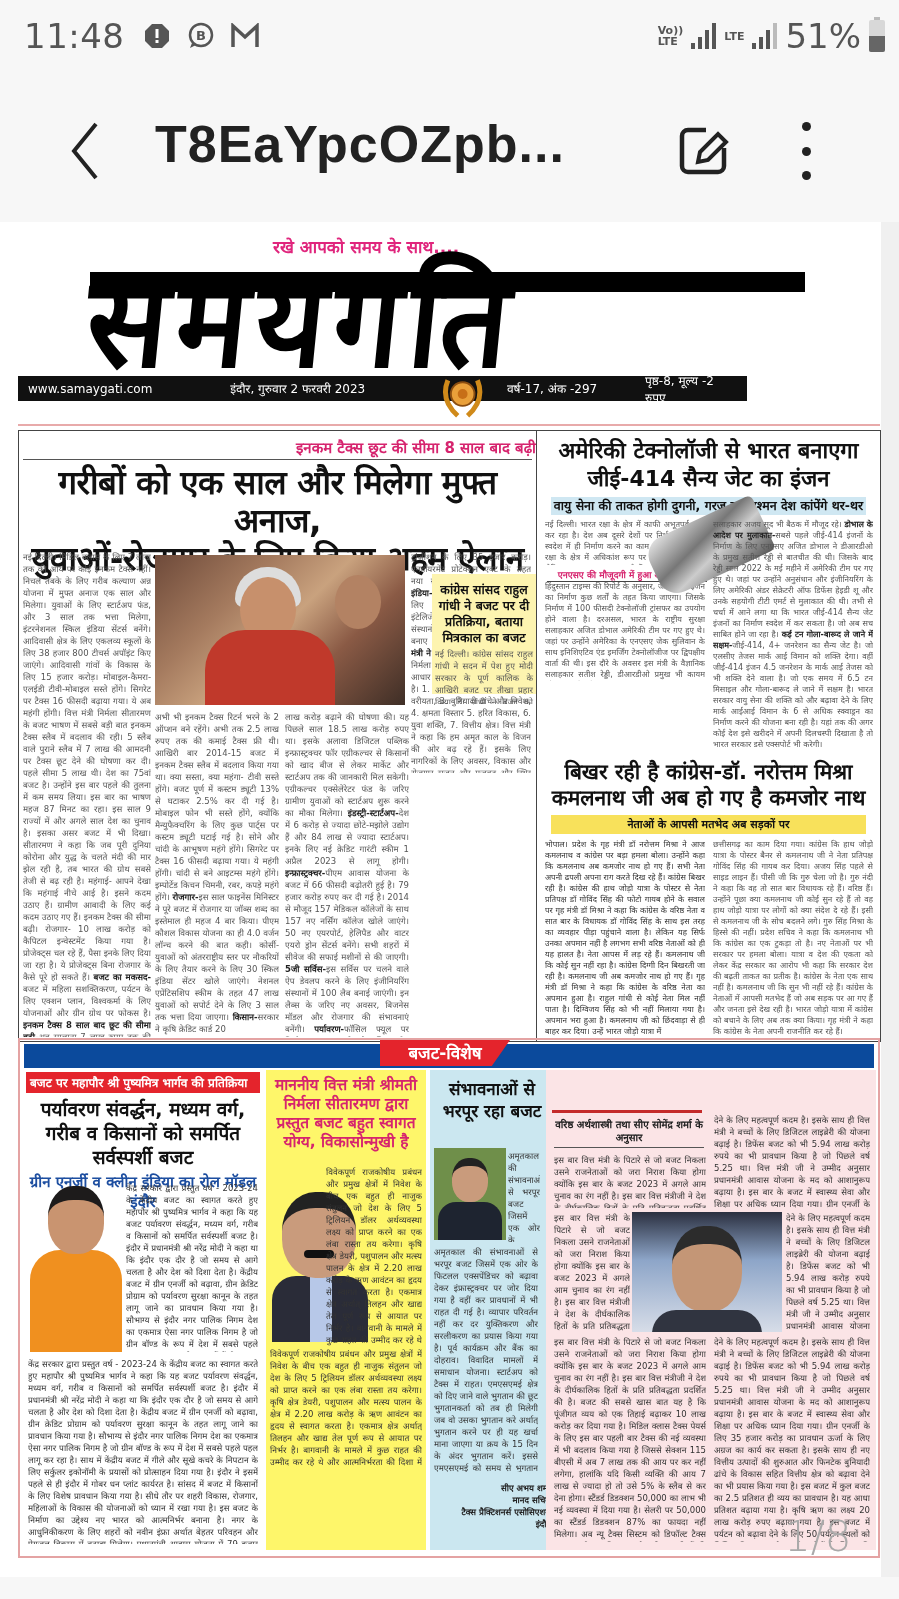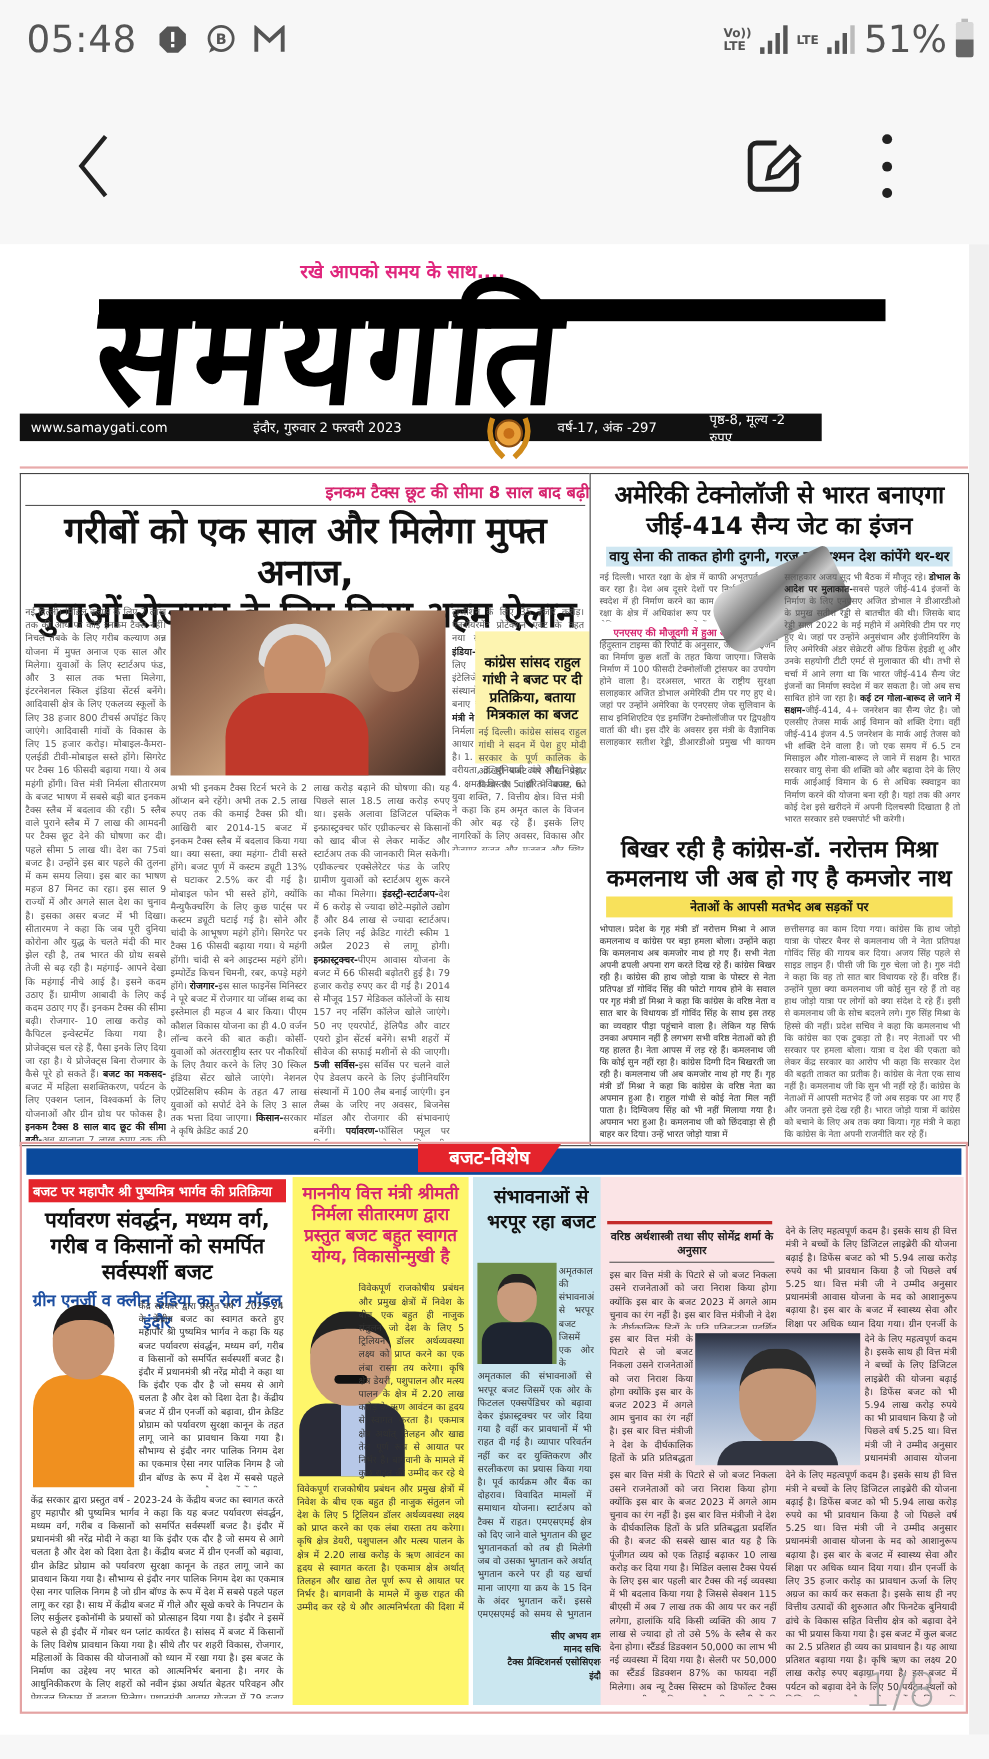--- a/index.html
+++ b/index.html
@@ -48,21 +48,21 @@
   .photo1 .hair { position: absolute; top: 12px; left: 80px; width: 66px; height: 40px; background: #ddd; border-radius: 40px 40px 10px 10px; }
   .photo1 .man { position: absolute; top: 20px; left: 180px; width: 46px; height: 54px; background: #b38263; border-radius: 50%; }
 
   .right1 { position: absolute; top: 208px; left: 536px; width: 345px; height: 612px; border: 1px solid #444; }
   .rh { position: absolute; left: 0; width: 100%; text-align: center; font-weight: bold; color: #111; }
   .subbar-blue { position: absolute; top: 66px; left: 14px; width: 315px; height: 18px; background: #cfe7f2; font-size: 12.5px; font-weight: bold; text-align: center; line-height: 18px; color: #111; }
   .engine { position: absolute; top: 86px; left: 112px; width: 120px; height: 60px; background: linear-gradient(160deg, #eee, #777 40%, #ccc 60%, #555); transform: rotate(-25deg); border-radius: 20px 6px 6px 20px; }
   .subhead-red { position: absolute; top: 137px; left: 10px; width: 160px; font-size: 9px; font-weight: bold; color: #d6246e; text-align: center; border-bottom: 1px solid #444; }
   .subbar-yellow { position: absolute; top: 78px; left: 14px; width: 315px; height: 19px; background: #f8e15b; font-size: 11px; font-weight: bold; text-align: center; line-height: 19px; color: #111; }
   .rahul { position: absolute; top: 352px; left: 432px; width: 104px; height: 120px; background: #fdf4b0; }
-  .rahul .h { font-size: 12.5px; font-weight: bold; line-height: 16px; text-align: center; color: #111; padding-top: 20px; }
+  .rahul .h { font-size: 12.5px; font-weight: bold; line-height: 16px; text-align: center; color: #111; padding-top: 8px; }
 
   .kamal { position: absolute; top: 328px; left: 0; width: 100%; height: 284px; }
 
   .budget { position: absolute; top: 816px; left: 18px; width: 862px; height: 520px; border: 2px solid #e4a3a3; }
   .bluebar { position: absolute; top: 4px; left: 4px; right: 4px; height: 24px; background: #0b4a9c; }
   .redtab { position: absolute; top: 0; left: 360px; width: 130px; height: 26px; background: #e4242c; color: #fff; font-weight: bold; font-size: 17px; text-align: center; line-height: 26px; clip-path: polygon(0 0, 100% 0, 86% 100%, 0 100%); }
   .b1 { position: absolute; top: 30px; left: 4px; width: 238px; height: 480px; background: #fff; }
   .b1 .redlabel { background: #e4242c; color: #fff; font-size: 12px; font-weight: bold; padding: 2px 4px; margin: 2px 2px 0 2px; }
   .b1 .h1 { font-size: 19px; font-weight: bold; line-height: 24px; text-align: center; color: #111; margin-top: 4px; }
   .b1 .h2 { font-size: 15px; font-weight: bold; text-align: center; color: #1d4ea0; margin-top: 2px; }
@@ -89,21 +89,21 @@
   .person4 .head { position: absolute; top: 14px; left: 40px; width: 70px; height: 86px; background: #c49676; border-radius: 45%; border-top: 18px solid #2c2c2c; }
   .person4 .body { position: absolute; top: 98px; left: 20px; width: 110px; height: 30px; background: #303440; border-radius: 24px 24px 0 0; }
 
   .pagenum { position: absolute; top: 1512px; left: 784px; font-size: 42px; color: #aaa; font-family: "DejaVu Sans", sans-serif; font-weight: 200; }
   .scrollstrip { position: absolute; top: 222px; right: 0; width: 18px; height: 1355px; background: #f0f0f0; }
 </style>
 </head>
 <body>
 
 <div class="statusbar">
-  <span class="time">05:48</span>
+  <span class="time">11:48</span>
   <div class="sicons">
     <span class="sicon">
       <svg width="26" height="26" viewBox="0 0 26 26">
           <polygon points="8,1 18,1 25,8 25,18 18,25 8,25 1,18 1,8" fill="#555"></polygon>
           <rect x="11.5" y="6" width="3" height="9" fill="#fff"></rect>
           <rect x="11.5" y="17" width="3" height="3" fill="#fff"></rect>
         </svg>
     </span>
     <span class="sicon">
       <svg width="28" height="28" viewBox="0 0 28 28">
@@ -139,20 +139,21 @@
       </div>
   </div>
 </div>
 
 <div class="appbar">
   <div class="back">
     <svg width="40" height="70" viewBox="0 0 40 70">
         <polyline points="30,8 8,35 30,62" fill="none" stroke="#222" stroke-width="4"></polyline>
       </svg>
   </div>
+  <div class="title">T8EaYpcOZpb...</div>
   <div class="edit">
     <svg width="56" height="56" viewBox="0 0 56 56">
       <path d="M30 8 H12 a6 6 0 0 0 -6 6 V44 a6 6 0 0 0 6 6 H42 a6 6 0 0 0 6 -6 V26" fill="none" stroke="#222" stroke-width="4.5"></path>
       <path d="M22 40 L24 30 L42 12 L50 20 L32 38 Z" fill="none" stroke="#222" stroke-width="4"></path>
     </svg>
   </div>
   <div class="more">
     <span></span>
       <span></span>
       <span></span>

